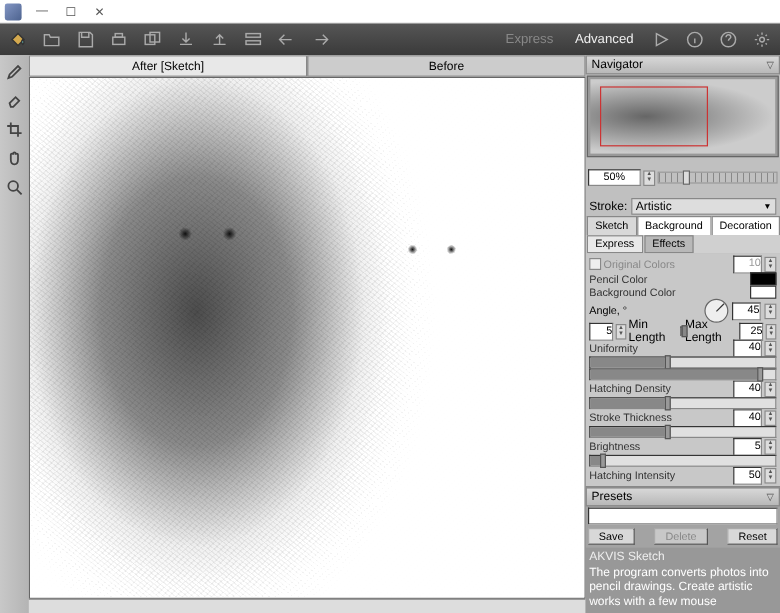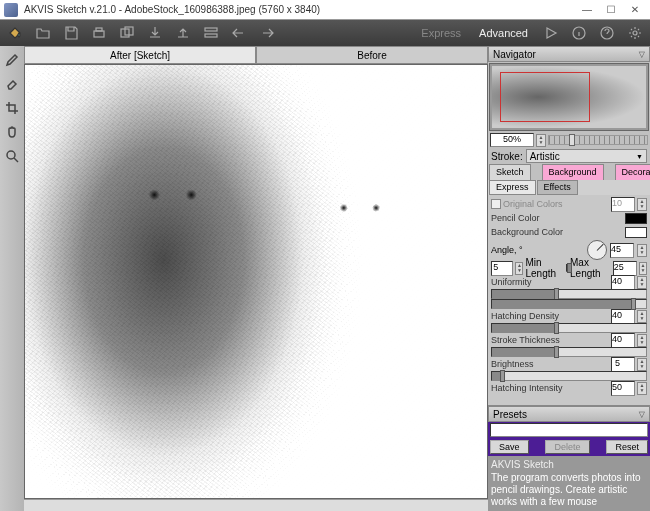--- a/index.html
+++ b/index.html
@@ -28,66 +28,65 @@
 .sketch{position:absolute;inset:0;background:radial-gradient(ellipse 200px 280px at 30% 45%,#555 0%,#888 40%,#ddd 70%,#fff 100%),radial-gradient(ellipse 140px 200px at 72% 48%,#666 0%,#999 45%,#eee 75%,#fff 100%);filter:contrast(1.2)}
 .sketch::before{content:"";position:absolute;inset:0;background:repeating-linear-gradient(38deg,rgba(0,0,0,.05) 0 1px,transparent 1px 3px),repeating-linear-gradient(-42deg,rgba(0,0,0,.04) 0 1px,transparent 1px 4px)}
 .sketch::after{content:"";position:absolute;inset:0;background:radial-gradient(circle 8px at 28% 30%,#222,transparent 70%),radial-gradient(circle 8px at 36% 30%,#222,transparent 70%),radial-gradient(circle 6px at 69% 33%,#222,transparent 70%),radial-gradient(circle 6px at 76% 33%,#222,transparent 70%)}
 .scroll-h{height:12px;background:#ddd;border-top:1px solid #999}
 .right-panel{width:162px;background:#c0c0c0;display:flex;flex-direction:column;font-size:9px}
 .panel-hdr{height:16px;background:linear-gradient(#d8d8d8,#b8b8b8);display:flex;align-items:center;padding:0 4px;border:1px solid #888;font-size:9px}
 .panel-hdr .tri{margin-left:auto;font-size:8px;color:#555}
 .nav-thumb{height:68px;background:#999;border:1px solid #666;position:relative;margin:1px}
 .nav-thumb .mini{position:absolute;inset:2px;background:radial-gradient(ellipse at 30% 50%,#666,#ccc 70%);}
 .nav-thumb .box{position:absolute;top:8px;left:10px;width:90px;height:50px;border:1px solid #c33}
-.zoom-row{height:16px;display:flex;align-items:center;gap:2px;padding:1px 2px;background:#c0c0c0}
+.zoom-row{height:32px;display:flex;align-items:center;gap:2px;padding:1px 2px;background:#c0c0c0}
 .zoom-sel{width:44px;height:14px;background:#fff;border:1px inset #888;text-align:center;font-size:9px}
 .zoom-slider{flex:1;height:10px;background:repeating-linear-gradient(90deg,#888 0 1px,transparent 1px 5px);position:relative;border:1px solid #999}
 .zoom-slider .th{position:absolute;left:20%;top:-2px;width:6px;height:12px;background:#ddd;border:1px solid #666}
 .style-row{height:16px;display:flex;align-items:center;padding:0 3px;gap:3px}
 .dd{flex:1;height:14px;background:#ddd;border:1px solid #888;display:flex;align-items:center;padding:0 3px;font-size:9px}
 .dd .arr{margin-left:auto;font-size:7px}
-.tabs2{height:16px;display:flex;gap:11px;padding:0 1px}
-.tab2{padding:2px 6px;background:#f9a8d4;border:1px solid #888;border-bottom:none;font-size:9px;cursor:pointer}
+.tabs2{height:16px;display:flex;gap:0;padding:0 1px}
+.tab2{padding:2px 6px;background:#ffffff;border:1px solid #888;border-bottom:none;font-size:9px;cursor:pointer}
 .tab2.active{background:#d8d8d8}
 .tabs3{height:15px;display:flex;gap:1px;padding:0 1px;background:#d0d0d0}
 .tab3{padding:1px 6px;background:#b8b8b8;border:1px solid #888;font-size:9px;cursor:pointer}
 .tab3.active{background:#e8e8e8}
 .params{flex:1;background:#c8c8c8;padding:2px 3px;display:flex;flex-direction:column;gap:0;overflow:hidden}
 .prow{display:flex;align-items:center;height:14px;gap:2px}
 .prow label{flex:1;font-size:9px;color:#333}
 .prow .cb{width:10px;height:10px;border:1px solid #888;background:#eee}
-.num{width:24px;height:15px;background:#fff;border:1px inset #888;text-align:right;padding-right:14px;font-size:9px}
+.num{width:24px;height:15px;background:#fff;border:1px inset #888;text-align:right;padding-right:0;font-size:9px}
 .spin{width:10px;height:13px;background:#ddd;border:1px solid #888;display:flex;flex-direction:column}
 .spin div{flex:1;font-size:5px;text-align:center;line-height:5px;color:#555}
 .sw{width:22px;height:11px;border:1px solid #333}
 .sw.black{background:#000}
 .sw.white{background:#fff}
 .angle-row{display:flex;align-items:center;gap:3px;height:22px}
 .angle-dial{width:20px;height:20px;border:1px solid #666;border-radius:50%;background:#eee;position:relative}
 .angle-dial::after{content:"";position:absolute;top:9px;left:9px;width:9px;height:1px;background:#333;transform-origin:left;transform:rotate(-45deg)}
 .len-row{display:flex;align-items:center;gap:2px;height:14px;font-size:8px}
 .len-slider{flex:1;height:8px;background:#e0e0e0;border:1px inset #888;position:relative}
 .len-slider .th{position:absolute;top:-2px;left:60%;width:5px;height:10px;background:#888;border:1px solid #555}
 .track{flex:0 0 62px;height:10px;background:#e0e0e0;border:1px inset #888;position:relative}
 .track .fill{position:absolute;top:0;bottom:0;left:0;background:#888}
 .track .th{position:absolute;top:-2px;width:5px;height:12px;background:#999;border:1px solid #555}
-.presets{background:#4c1d95;border-top:1px solid #888}
+.presets{background:#a3a3a3;border-top:1px solid #888}
 .preset-dd{height:14px;background:#fff;border:1px inset #888;margin:1px 2px}
 .preset-btns{display:flex;gap:3px;padding:2px;justify-content:space-between}
 .pbtn{padding:1px 8px;background:#d8d8d8;border:1px outset #aaa;font-size:9px;cursor:pointer}
 .pbtn.dis{color:#888;background:#c8c8c8}
 .info{background:#989898;color:#fff;padding:3px;font-size:8px;line-height:1.2}
 .info .t{font-weight:normal;color:#eee;margin-bottom:1px}
 </style>
 </head>
 <body>
 
 <div class="titlebar">
   <div class="icon"></div>
-  <div class="title">AKVIS Sketch v.21.0 - AdobeStock_160986388.jpeg (5760 x 3840)</div>
   <div class="win-btns">
     <div class="win-btn">—</div>
     <div class="win-btn">☐</div>
     <div class="win-btn">✕</div>
   </div>
 </div>
 
 <div class="toolbar">
   <div class="tb-btn bucket">
       <svg viewBox="0 0 16 16">

